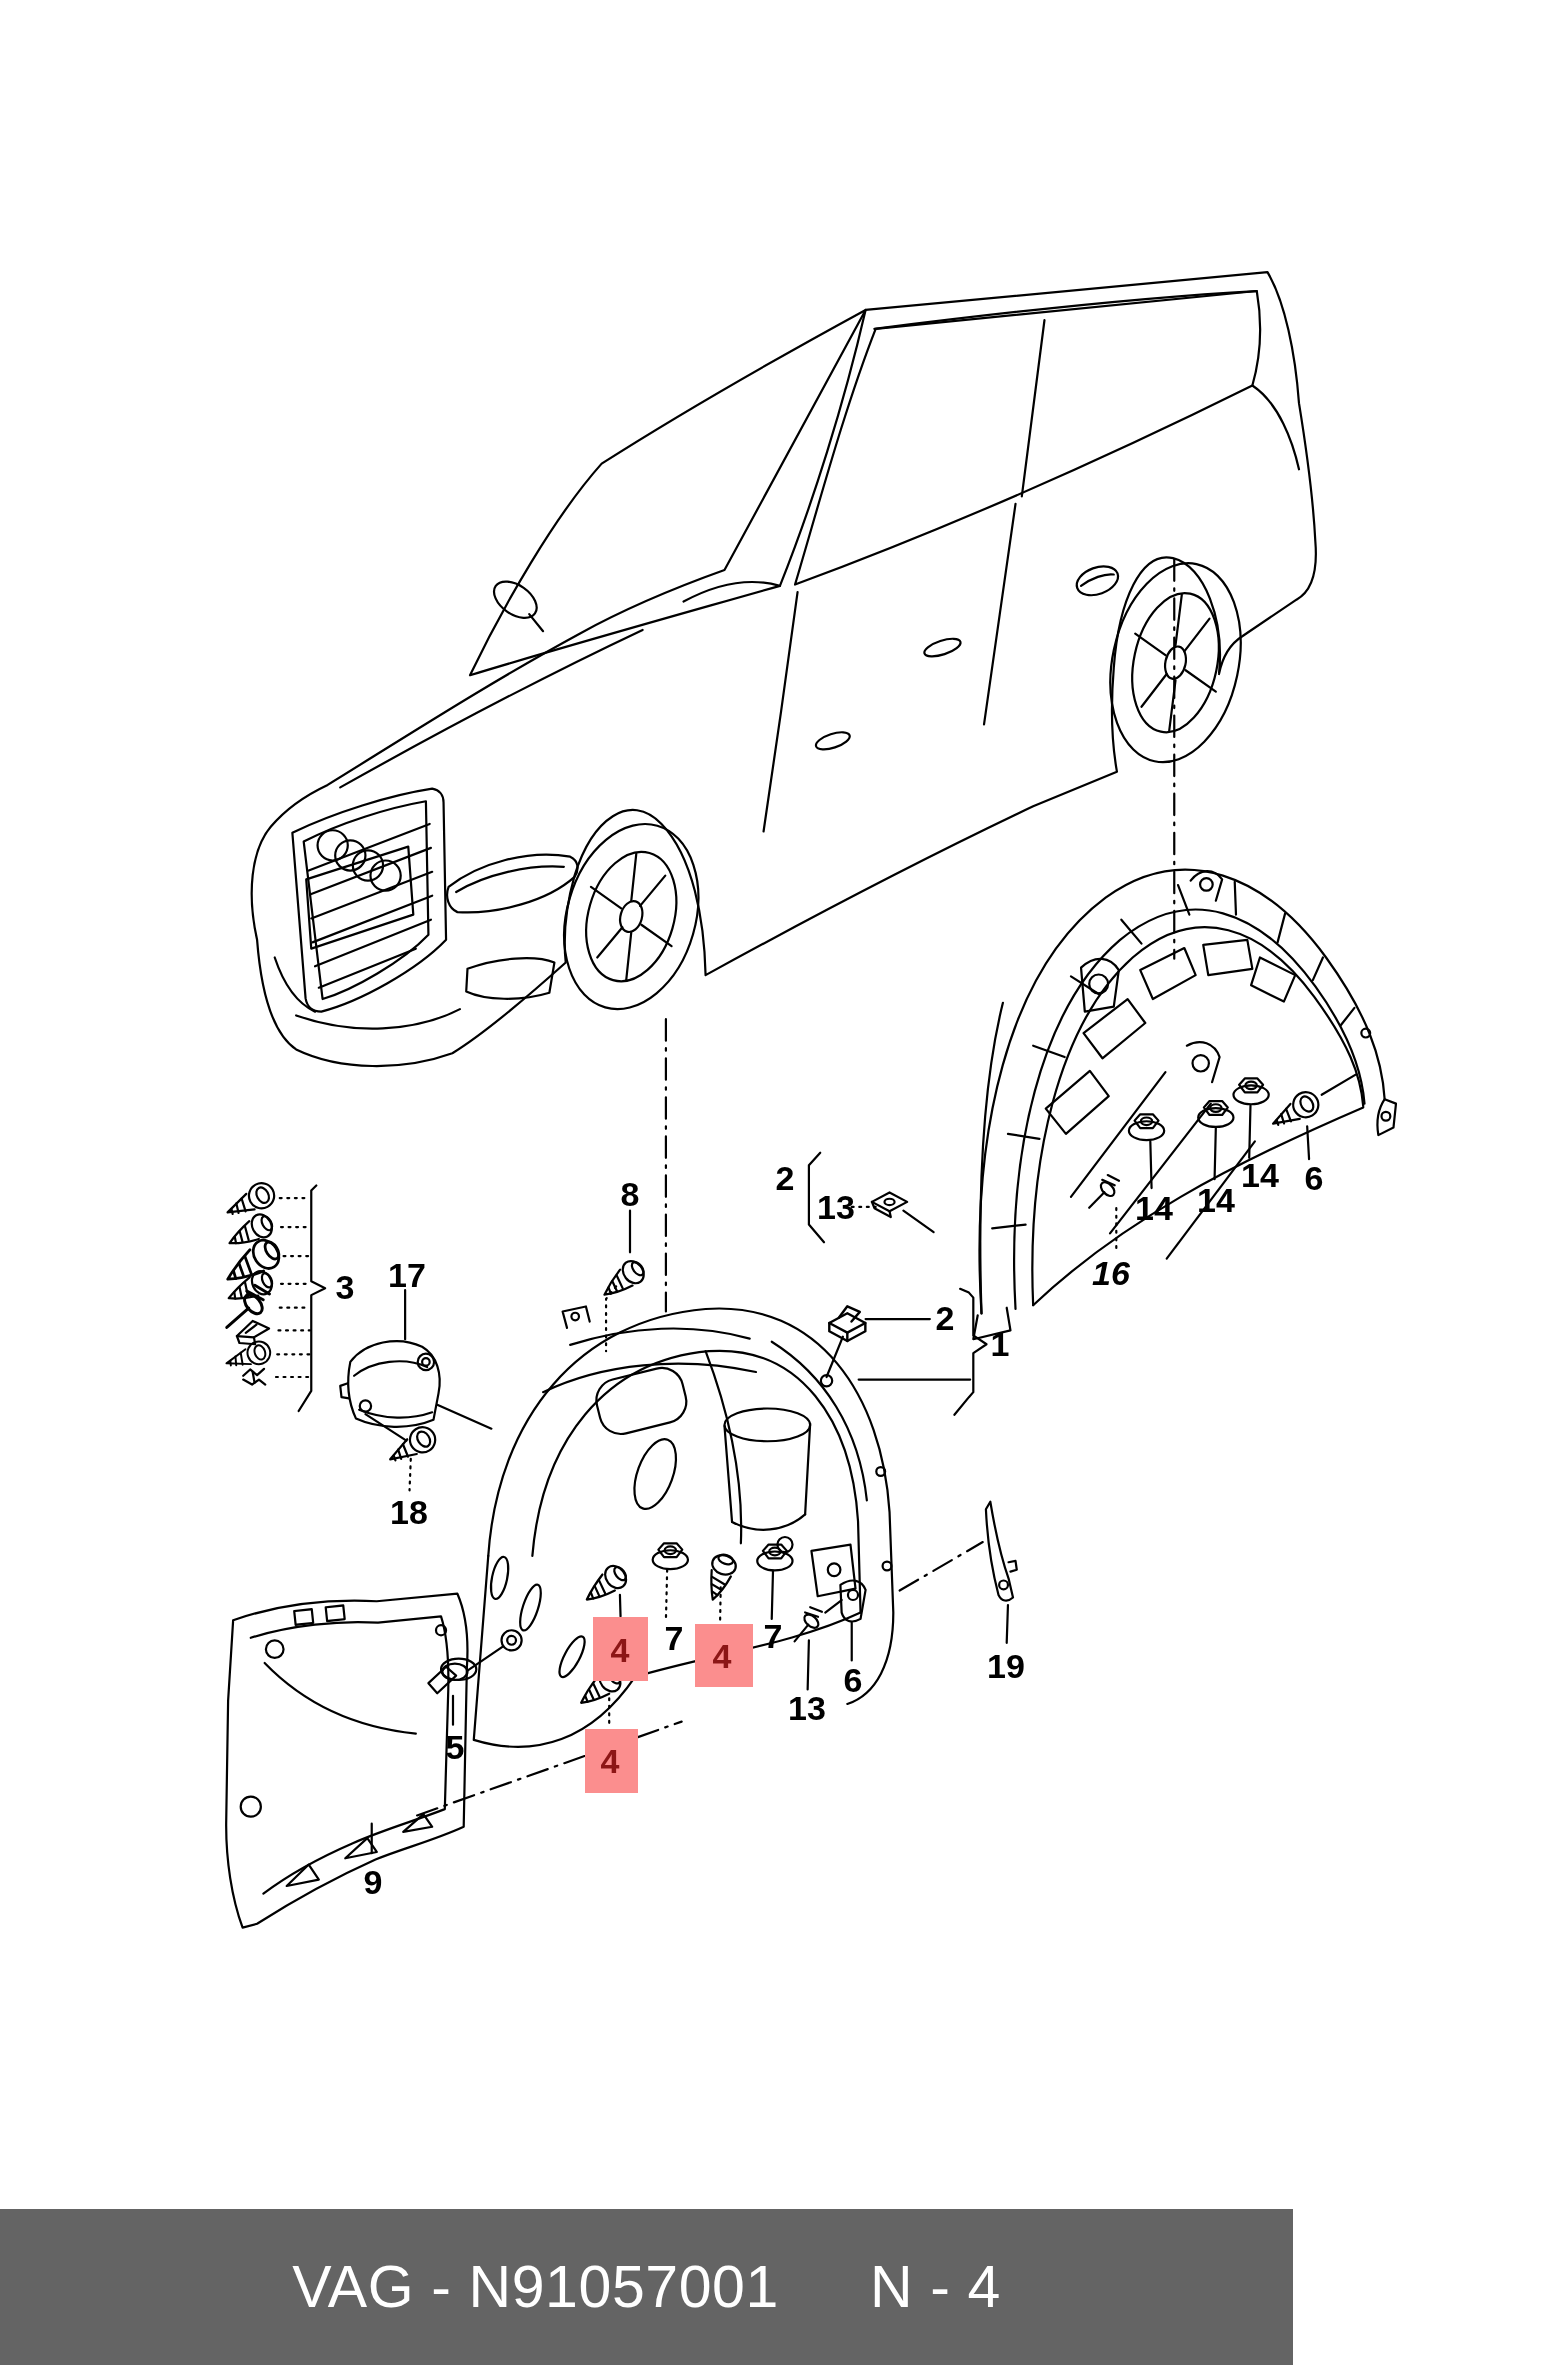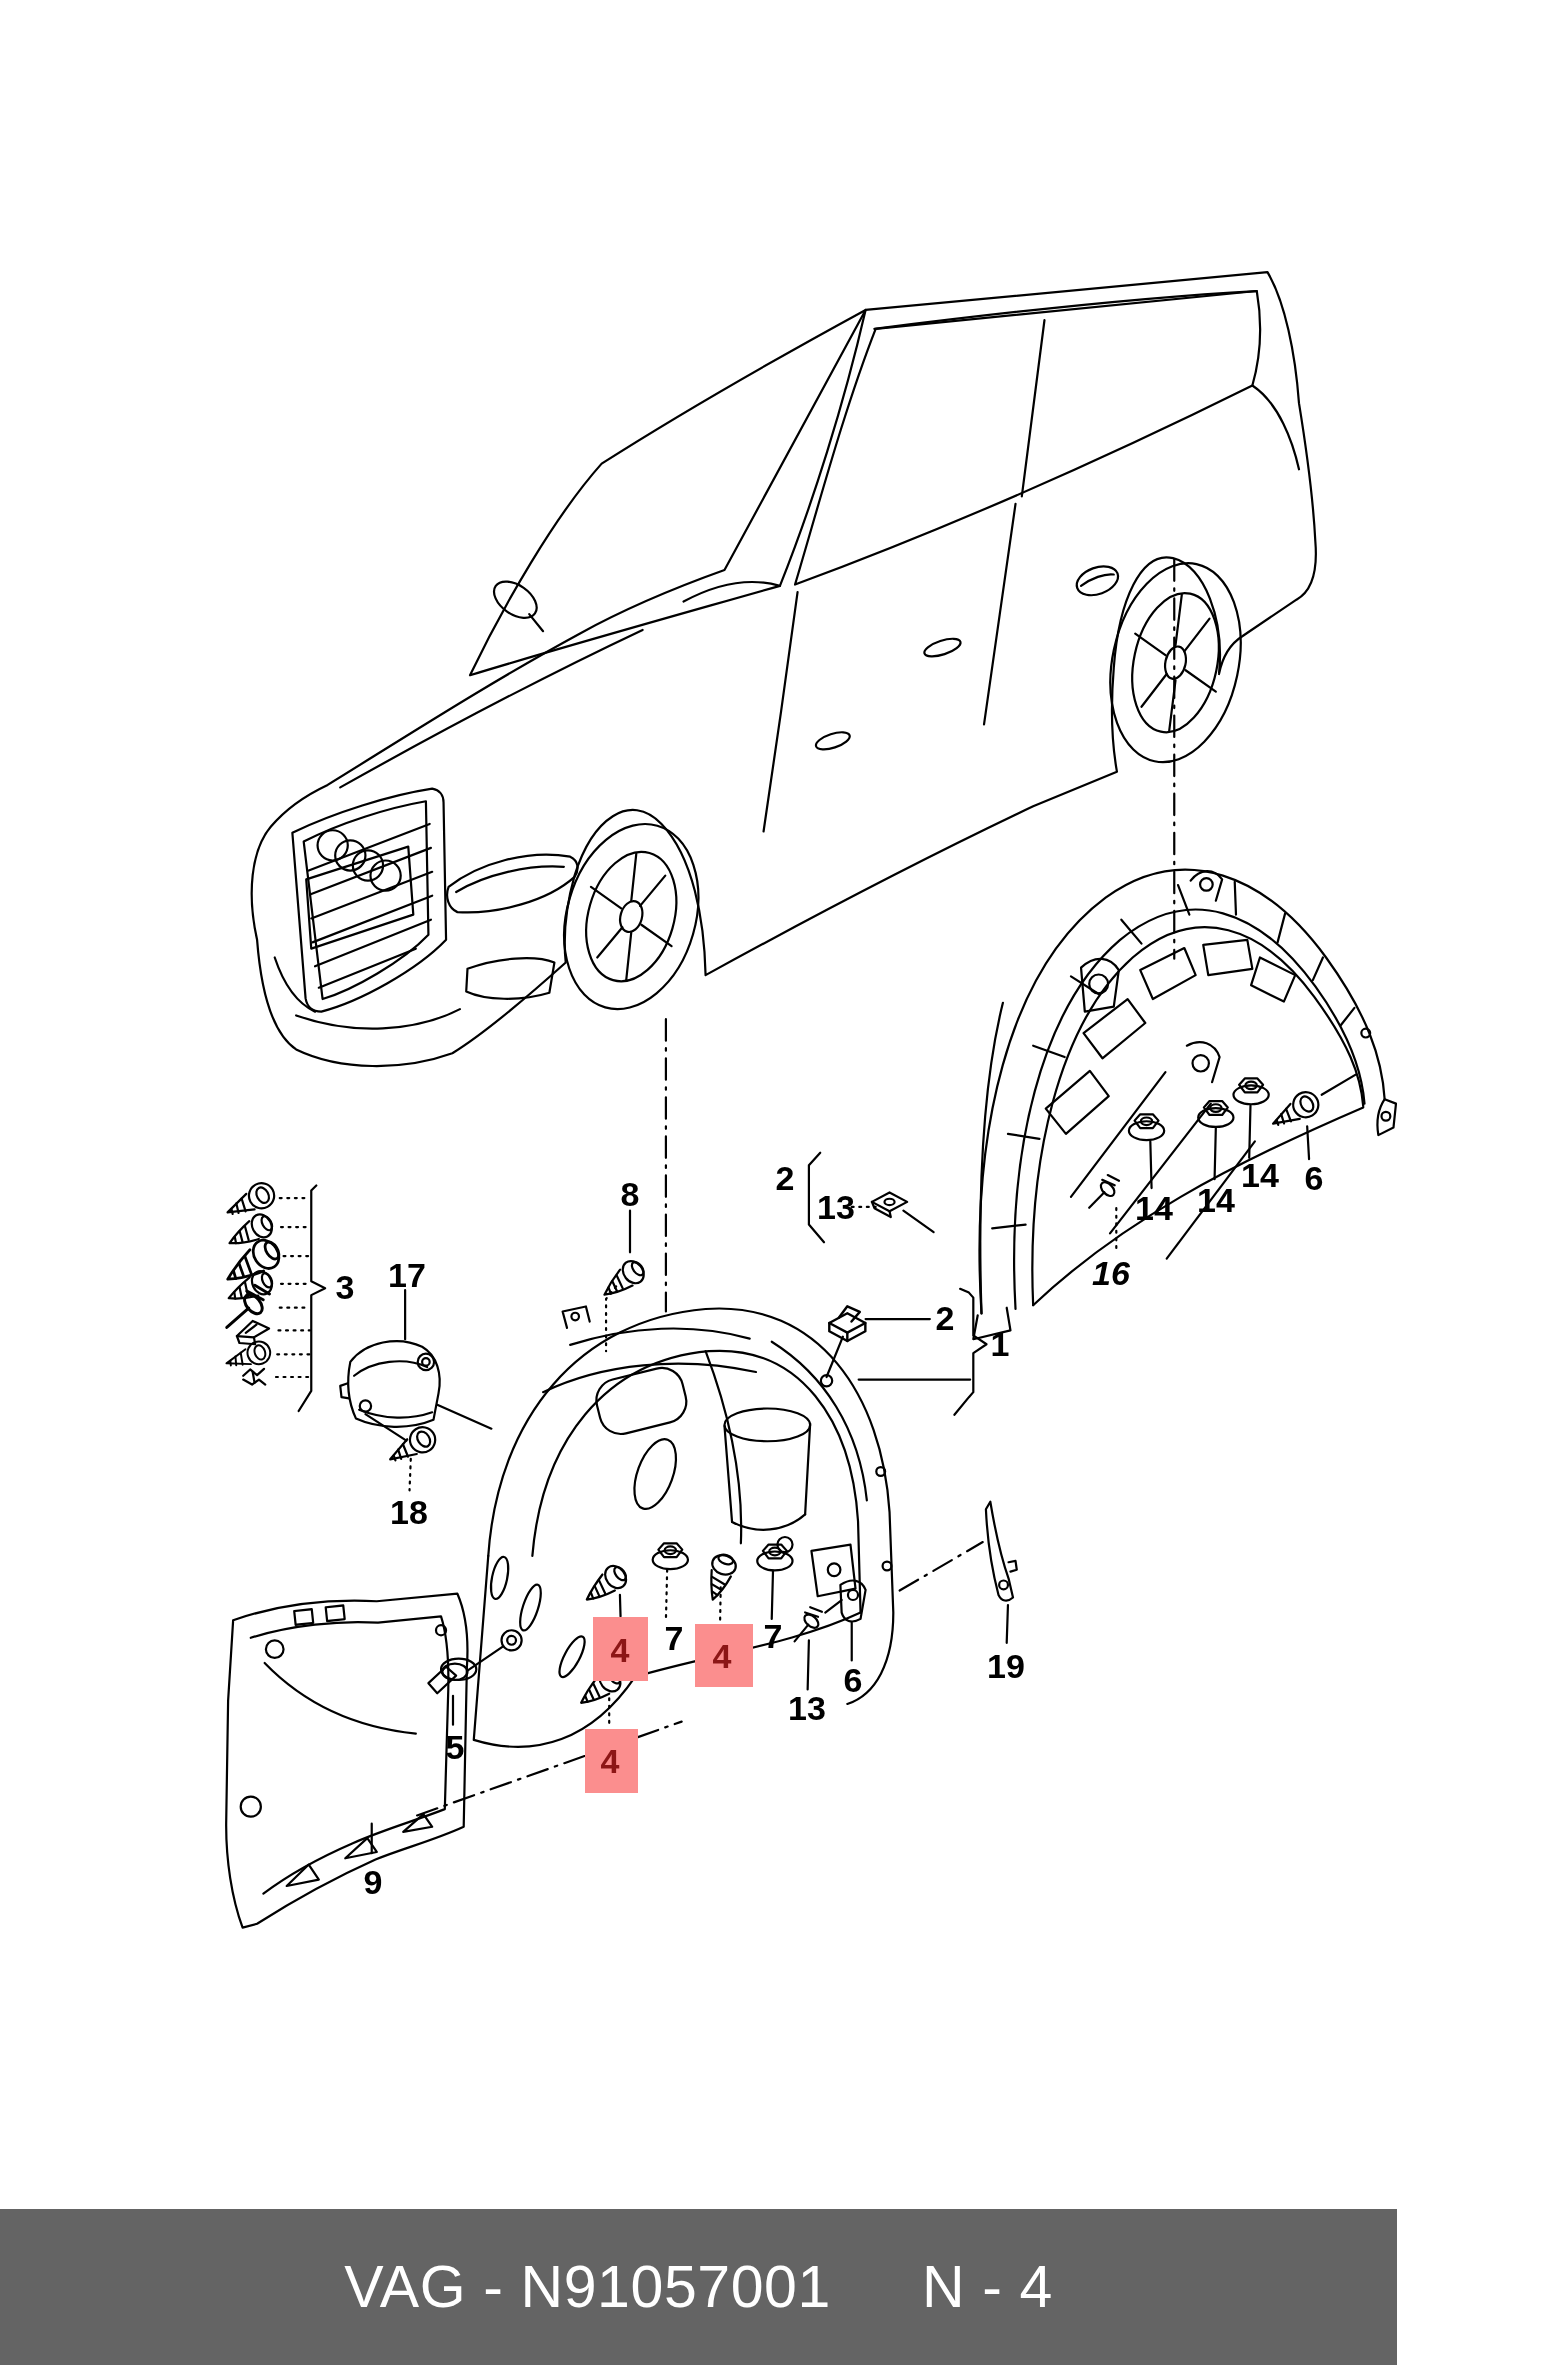--- a/index.html
+++ b/index.html
@@ -12,21 +12,21 @@
     fill:none;stroke:#000;stroke-width:3.5;stroke-linecap:round;stroke-linejoin:round;
   }
   #callout-layer{position:absolute;left:0;top:0;width:100%;height:100%;}
   .callout{
     position:absolute;transform:translate(-50%,-50%);
     font-size:34px;font-weight:700;color:#000;line-height:1;white-space:nowrap;
   }
   .callout.hl{color:var(--hl-text,#8c1616);}
   .hlbox{position:absolute;background:var(--hl-box,#fb8e8e);}
   .footer{
-    position:absolute;left:0;top:2209px;width:1397px;height:156px;
+    position:absolute;left:0;top:2209px;width:1293px;height:156px;
     background:var(--footer-bar,#646464);color:var(--footer-text,#fff);
     display:flex;align-items:center;justify-content:center;gap:91px;
     font-size:59px;letter-spacing:0.6px;
   }
 </style>
 </head>
 <body>
 
 <div class="page">
 

